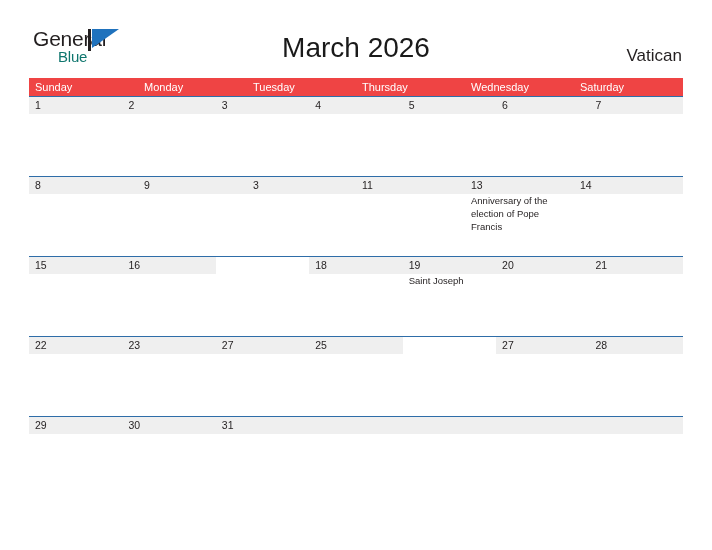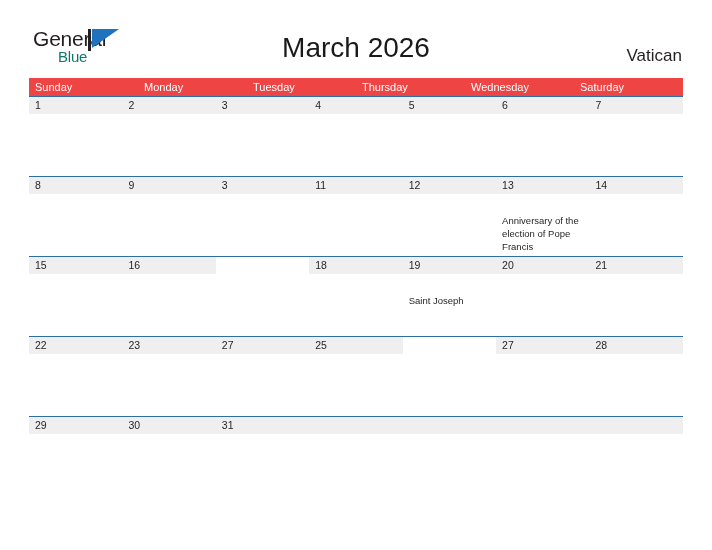--- a/index.html
+++ b/index.html
@@ -126,21 +126,21 @@
     display: block;
     height: 17px;
     line-height: 17px;
     background: #efefef;
     font-size: 10.5px;
     color: #231f20;
     padding-left: 6px;
     box-sizing: border-box;
   }
   .day-events {
-    padding: 20px 8px 0 6px;
+    padding: 0 8px 0 6px;
     box-sizing: border-box;
   }
   .event {
     font-size: 9.5px;
     line-height: 13px;
     color: #231f20;
     word-wrap: break-word;
   }
 </style>
 </head>
@@ -220,24 +220,20 @@
       </div>
       <div class="day-cell">
         <span class="day-number">3</span>
         <div class="day-events"></div>
       </div>
       <div class="day-cell">
         <span class="day-number">11</span>
         <div class="day-events"></div>
       </div>
       <div class="day-cell">
-        <span class="day-number">12</span>
-        <div class="day-events"></div>
-      </div>
-      <div class="day-cell">
         <span class="day-number">13</span>
         <div class="day-events">
           <div class="event">Anniversary of the election of Pope Francis</div>
         </div>
       </div>
       <div class="day-cell">
         <span class="day-number">14</span>
         <div class="day-events"></div>
       </div>
     </div>

